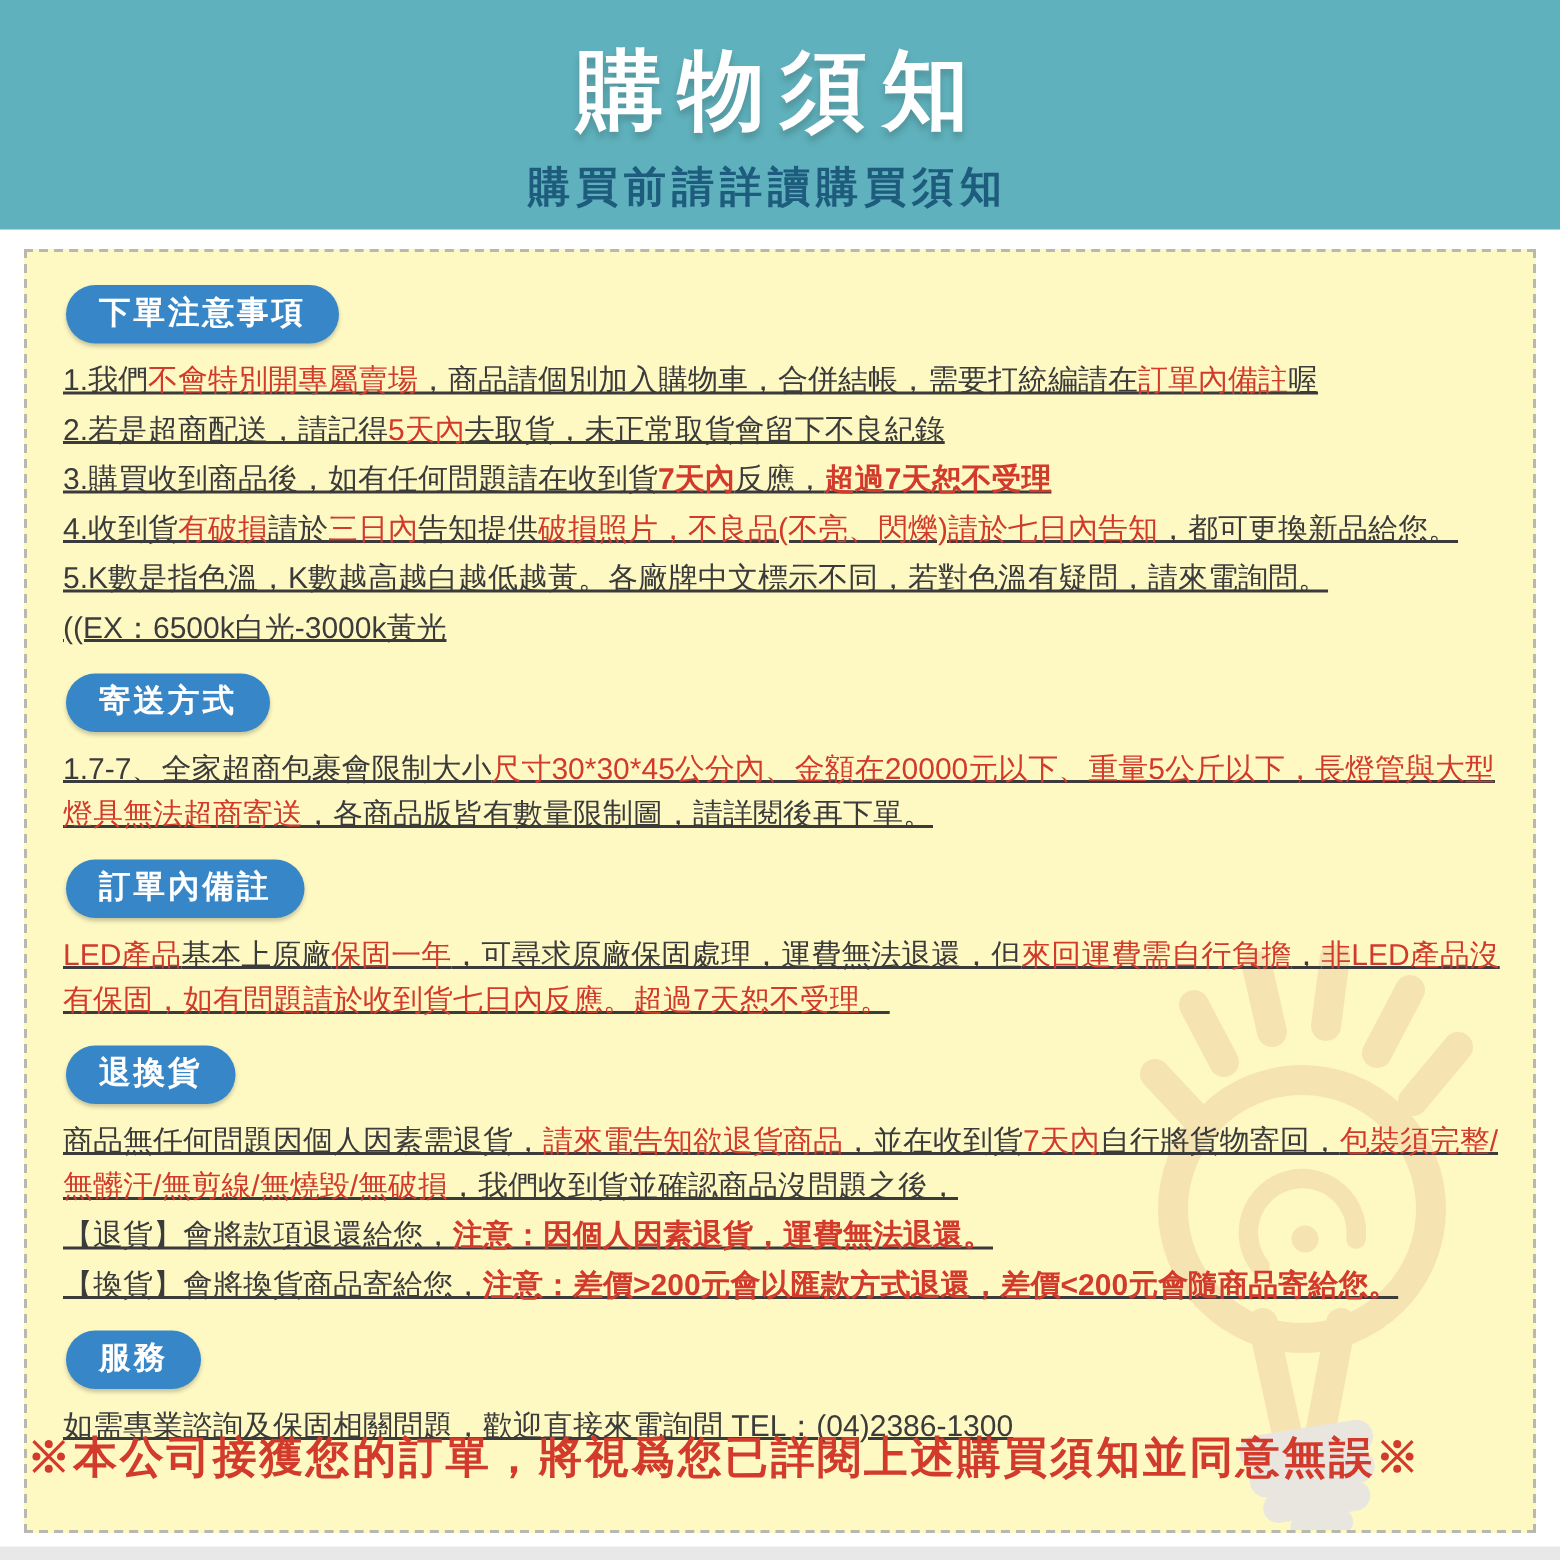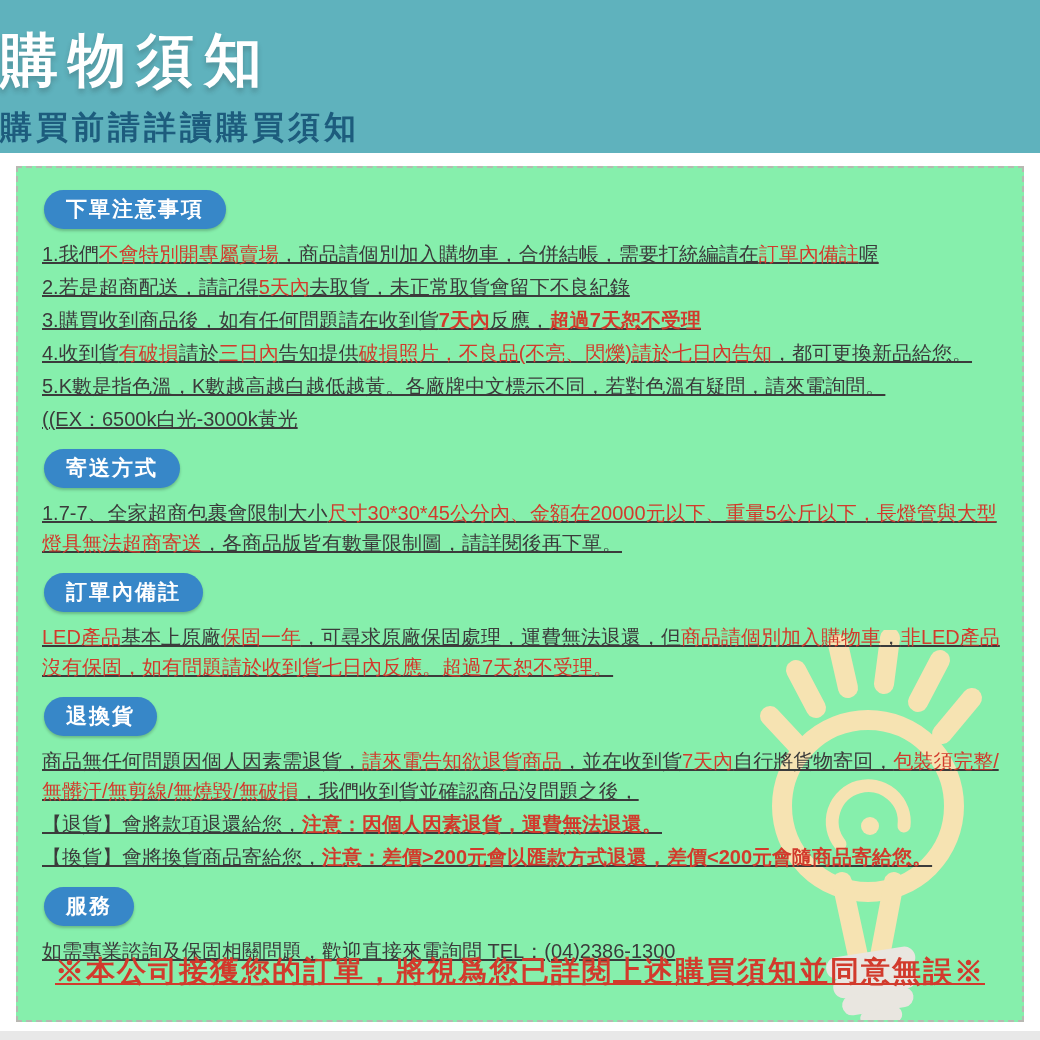--- a/index.html
+++ b/index.html
@@ -7,50 +7,50 @@
     --red:#D23A2C; --text:#3B3B3B; --bulb:#F6E3B2; --bulb-base:#E9E6E0;
   }
   *{box-sizing:border-box;}
   html,body{margin:0;padding:0;}
   body{
     width:1040px;height:1040px;position:relative;overflow:hidden;
     background:#ffffff;font-family:"Liberation Sans",sans-serif;
   }
   .header{
     position:absolute;top:0;left:0;width:100%;height:153px;
-    background:var(--teal);
+    background:var(--teal);text-align:center;
   }
   .title{
     margin:0;padding-top:22px;font-size:58px;font-weight:900;color:#ffffff;
     letter-spacing:10px;text-shadow:0 4px 5px rgba(30,30,30,.22);
   }
   .subtitle{
-    margin:6px 16px 0 0;font-size:32px;font-weight:bold;color:var(--navy);
+    margin:6px 16px 0 0;font-size:28px;font-weight:bold;color:var(--navy);
     letter-spacing:4px;
   }
   .box{
     position:absolute;left:16px;top:166px;width:1008px;height:856px;
-    border:2px dashed #b8b8b2;background:#86efac;
+    border:2px dashed #b8b8b2;background:#fef9c3;
     padding:20px 22px 0 24px;overflow:hidden;
   }
   .bulb-wrap{position:absolute;right:18px;bottom:0;width:250px;height:390px;z-index:0;}
   .content{position:relative;z-index:1;}
   .section{margin-bottom:13px;}
   .pill{
     display:inline-block;background:var(--pill-blue);color:#fff;font-weight:bold;
     font-size:21px;line-height:1;padding:8px 22px 10px;border-radius:999px;
     letter-spacing:2px;margin:2px 0 7px 2px;
     box-shadow:0 2px 3px rgba(0,0,0,.22);
   }
   .para{margin:3px 0;font-size:20px;line-height:1.5;color:var(--text);text-decoration:underline;}
   .para .red{color:var(--red);}
   .para .b{font-weight:bold;}
   .footer-note{
-    position:absolute;left:0;right:0;bottom:28px;z-index:1;text-align:center;
-    font-size:29px;font-weight:bold;color:var(--red);letter-spacing:2px;text-decoration:underline;
+    position:absolute;left:0;right:0;bottom:28px;z-index:1;
+    font-size:29px;font-weight:bold;color:var(--red);letter-spacing:2px;
   }
   .bottom-strip{
     position:absolute;left:0;bottom:0;width:100%;height:9px;background:#e8e8e8;
   }
 </style>
 </head>
 <body>
 
 <div class="header">
   <h1 class="title">購物須知</h1>
@@ -83,21 +83,21 @@
         <rect x="-41" y="20" width="84" height="22" rx="11"></rect>
         <rect x="-35" y="40" width="72" height="20" rx="10"></rect>
         <rect x="-19" y="58" width="42" height="15" rx="7"></rect>
       </g>
     </svg>
   </div>
 
   <div class="content">
       <section class="section"><div class="pill">下單注意事項</div><p class="para"><span>1.我們</span><span class="red">不會特別開專屬賣場</span><span>，商品請個別加入購物車，合併結帳，需要打統編請在</span><span class="red">訂單內備註</span><span>喔</span></p><p class="para"><span>2.若是超商配送，請記得</span><span class="red">5天內</span><span>去取貨，未正常取貨會留下不良紀錄</span></p><p class="para"><span>3.購買收到商品後，如有任何問題請在收到貨</span><span class="red b">7天內</span><span>反應，</span><span class="red b">超過7天恕不受理</span></p><p class="para"><span>4.收到貨</span><span class="red">有破損</span><span>請於</span><span class="red">三日內</span><span>告知提供</span><span class="red">破損照片，不良品(不亮、閃爍)請於七日內告知</span><span>，都可更換新品給您。</span></p><p class="para"><span>5.K數是指色溫，K數越高越白越低越黃。各廠牌中文標示不同，若對色溫有疑問，請來電詢問。</span></p><p class="para"><span>((EX：6500k白光-3000k黃光</span></p></section>
       <section class="section"><div class="pill">寄送方式</div><p class="para"><span>1.7-7、全家超商包裹會限制大小</span><span class="red">尺寸30*30*45公分內、金額在20000元以下、重量5公斤以下，長燈管與大型燈具無法超商寄送</span><span>，各商品版皆有數量限制圖，請詳閱後再下單。</span></p></section>
-      <section class="section"><div class="pill">訂單內備註</div><p class="para"><span class="red">LED產品</span><span>基本上原廠</span><span class="red">保固一年</span><span>，可尋求原廠保固處理，運費無法退還，但</span><span class="red">商品請個別加入購物車</span><span>，</span><span class="red">非LED產品沒有保固，如有問題請於收到貨七日內反應。超過7天恕不受理。</span></p></section>
+      <section class="section"><div class="pill">訂單內備註</div><p class="para"><span class="red">LED產品</span><span>基本上原廠</span><span class="red">保固一年</span><span>，可尋求原廠保固處理，運費無法退還，但</span><span class="red">來回運費需自行負擔</span><span>，</span><span class="red">非LED產品沒有保固，如有問題請於收到貨七日內反應。超過7天恕不受理。</span></p></section>
       <section class="section"><div class="pill">退換貨</div><p class="para"><span>商品無任何問題因個人因素需退貨，</span><span class="red">請來電告知欲退貨商品</span><span>，並在收到貨</span><span class="red">7天內</span><span>自行將貨物寄回，</span><span class="red">包裝須完整/無髒汙/無剪線/無燒毀/無破損</span><span>，我們收到貨並確認商品沒問題之後，</span></p><p class="para"><span>【退貨】會將款項退還給您，</span><span class="red b">注意：因個人因素退貨，運費無法退還。</span></p><p class="para"><span>【換貨】會將換貨商品寄給您，</span><span class="red b">注意：差價&gt;200元會以匯款方式退還，差價&lt;200元會隨商品寄給您。</span></p></section>
       <section class="section"><div class="pill">服務</div><p class="para"><span>如需專業諮詢及保固相關問題，歡迎直接來電詢問  TEL：(04)2386-1300</span></p></section>
     </div>
 
   <div class="footer-note">※本公司接獲您的訂單，將視爲您已詳閱上述購買須知並同意無誤※</div>
 </div>
 
 <div class="bottom-strip"></div>
 
 </body></html>

